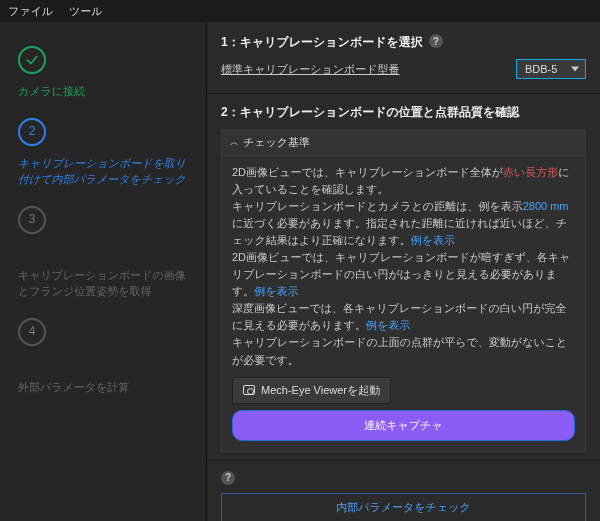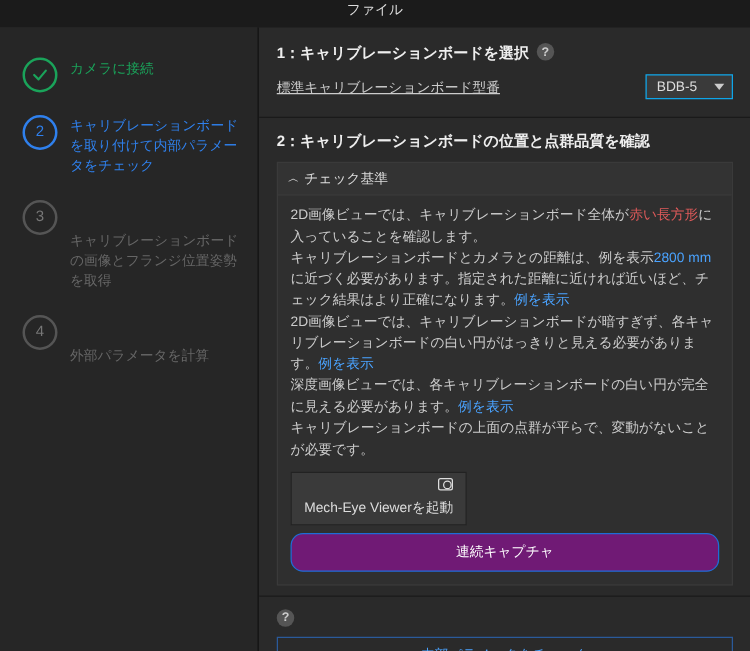--- a/index.html
+++ b/index.html
@@ -13,59 +13,59 @@
 
   
   .menubar {
     height: 22px;
     background: #1b1b1b;
     display: flex;
     align-items: center;
     padding: 0 8px;
     gap: 16px;
     color: #ddd;
-    flex-direction: column;
   }
   .menubar span { cursor: pointer; }
 
   .app {
     display: flex;
     height: calc(521px - 22px);
   }
 
   
   .sidebar {
     width: 206px;
     background: #262626;
     padding-top: 16px;
   }
   .step {
     display: flex;
     align-items: flex-start;
     gap: 10px;
     padding: 10px 10px 10px 18px;
     line-height: 1.45;
+    flex-direction: column;
   }
   .step-circle {
     flex: 0 0 28px;
     width: 28px; height: 28px;
     border-radius: 50%;
     border: 2px solid #555;
     display: flex;
     align-items: center;
     justify-content: center;
     font-size: 12px;
     color: #777;
     margin-top: -2px;
   }
   .step.done .step-circle { border-color: #1aa35a; color: #1aa35a; }
   .step.done .step-circle svg { stroke: #1aa35a; }
   .step.active .step-circle { border-color: #2f80ed; color: #2f80ed; }
   .step.done .step-label { color: #1aa35a; }
-  .step.active .step-label { color: #2f80ed; }
+  .step.active .step-label { color: #2f80ed; font-style: italic; }
   .step.pending .step-label { color: #666; margin-top: 24px; }
   .step-label { flex: 1; font-size: 11px; }
 
   
   .main {
     flex: 1;
     background: #2a2a2a;
     border-left: 1px solid #111;
     overflow-y: auto;
     padding: 4px 0 20px 0;
@@ -123,22 +123,22 @@
   .red { color:#e05a5a; }
   .link { color:#4aa3ff; cursor:pointer; }
 
   .btn {
     display:block; width:100%;
     text-align:center; padding:6px 0;
     font-size:11px; cursor:pointer;
     border:1px solid #222;
   }
   .btn-dark { background:#3a3a3a; color:#ddd; }
-  .btn-dark.small { display:inline-flex; align-items:flex-end; gap:6px; width:auto; padding:4px 10px;flex-direction:column; }
-  .btn-primary { background:#701a75; color:#fff; border-color:#1e6dd6; margin-top:6px;border-radius:10px; }
+  .btn-dark.small { display:inline-flex; align-items:center; gap:6px; width:auto; padding:4px 10px; }
+  .btn-primary { background:#8b5cf6; color:#fff; border-color:#1e6dd6; margin-top:6px;border-radius:10px; }
   .btn-outline { background:transparent; color:#4aa3ff; border:1px solid #2a5a9a; }
   .btn-stack { margin-top:8px; }
 
   .cam-icon {
     width:12px; height:10px; border:1.2px solid #ddd; border-radius:2px;
     position:relative; display:inline-block;
   }
   .cam-icon::before {
     content:""; position:absolute; width:5px; height:5px; border-radius:50%;
     border:1.2px solid #ddd; left:2.5px; top:1.5px;

